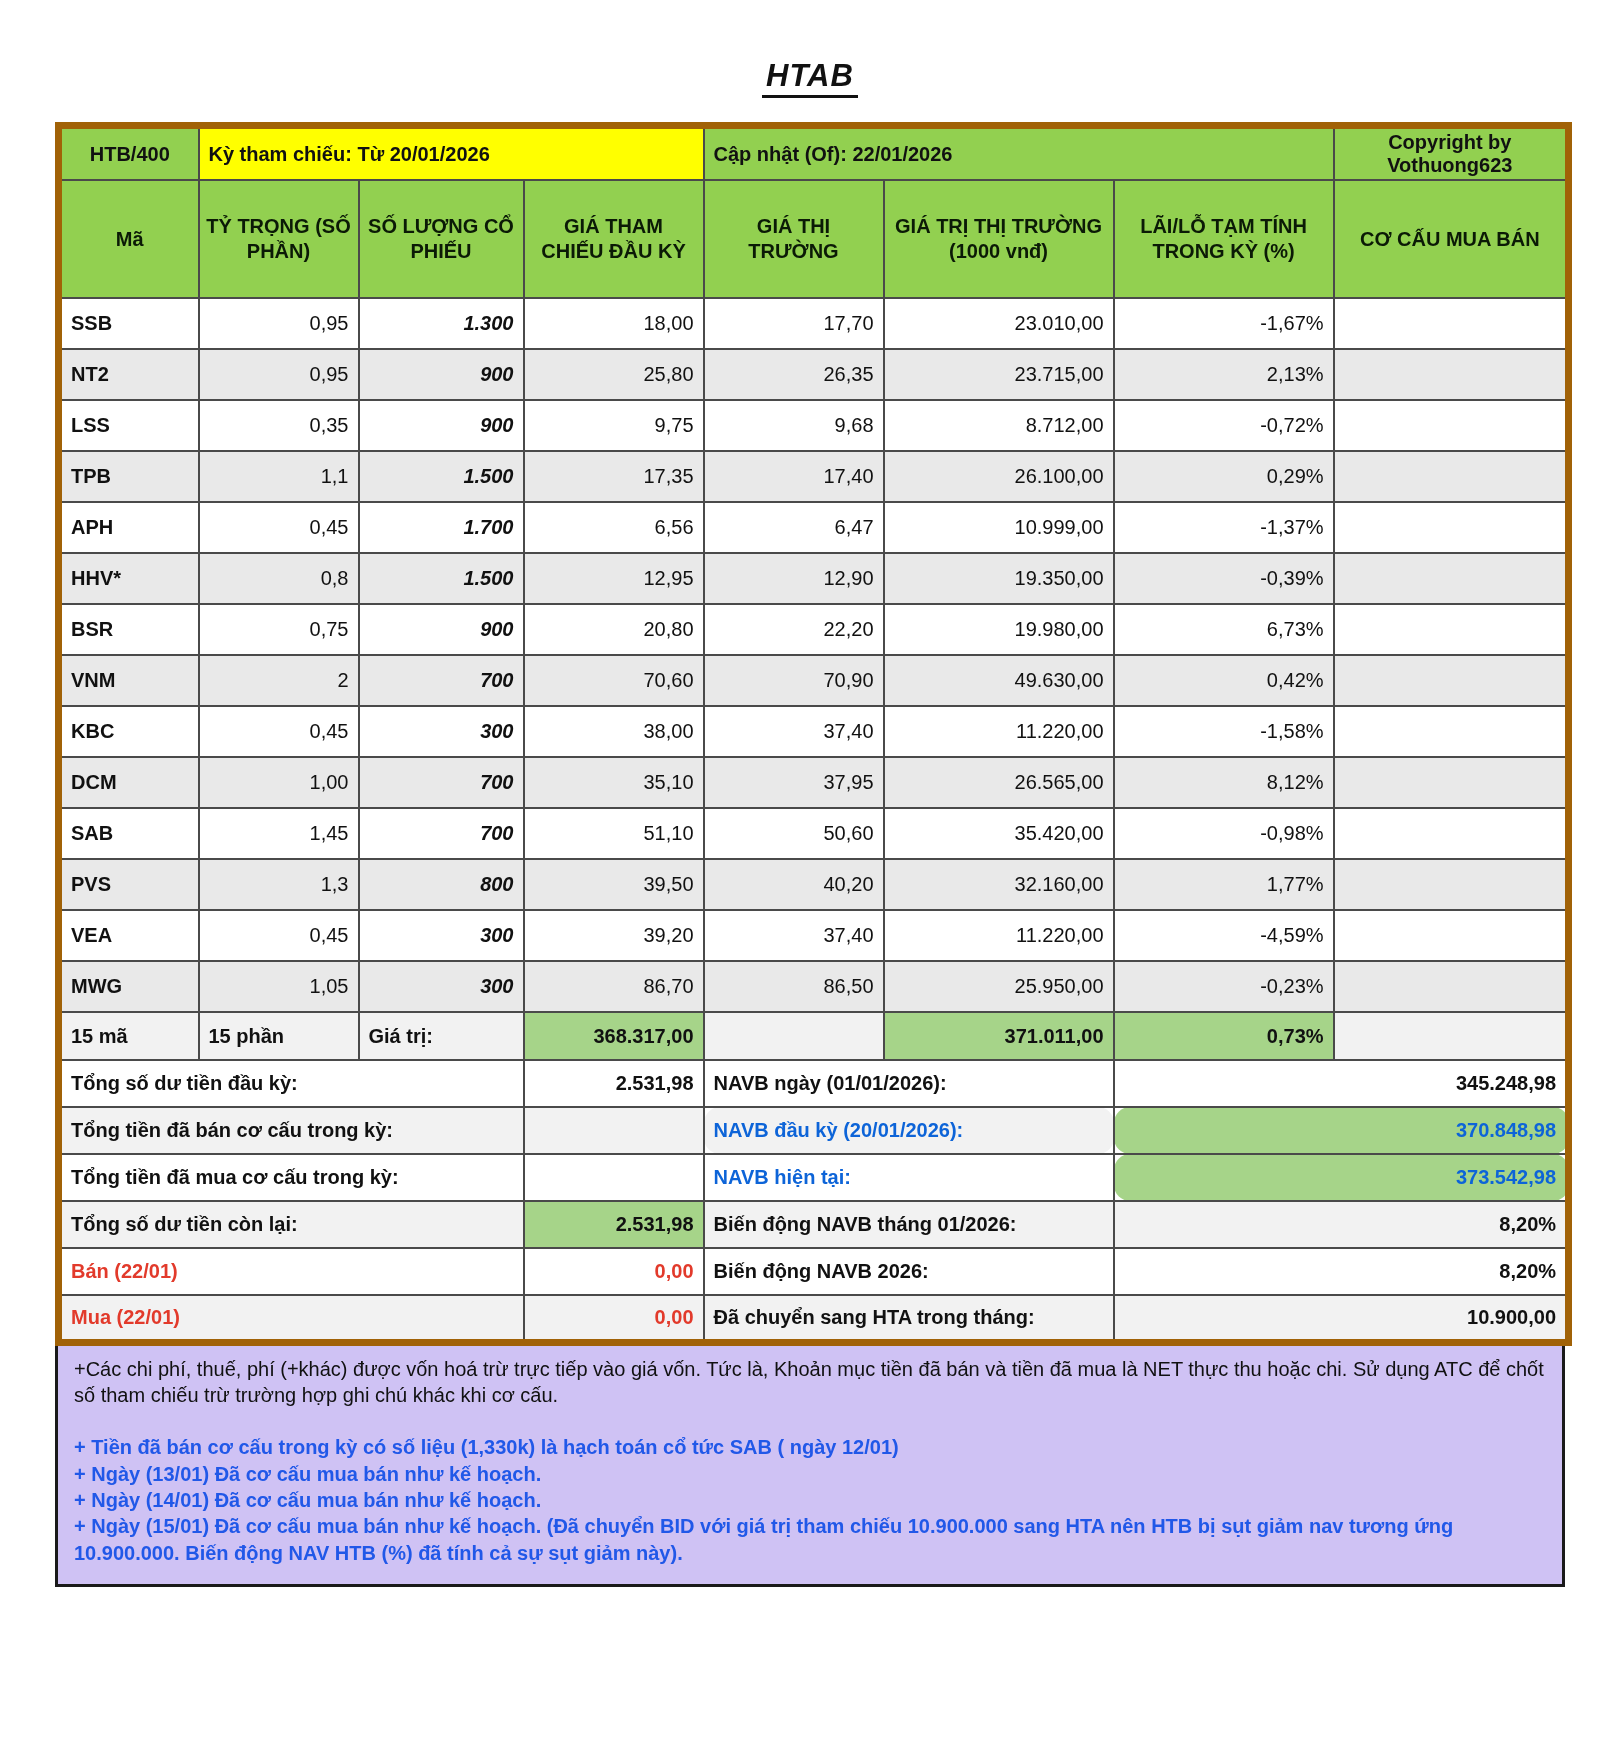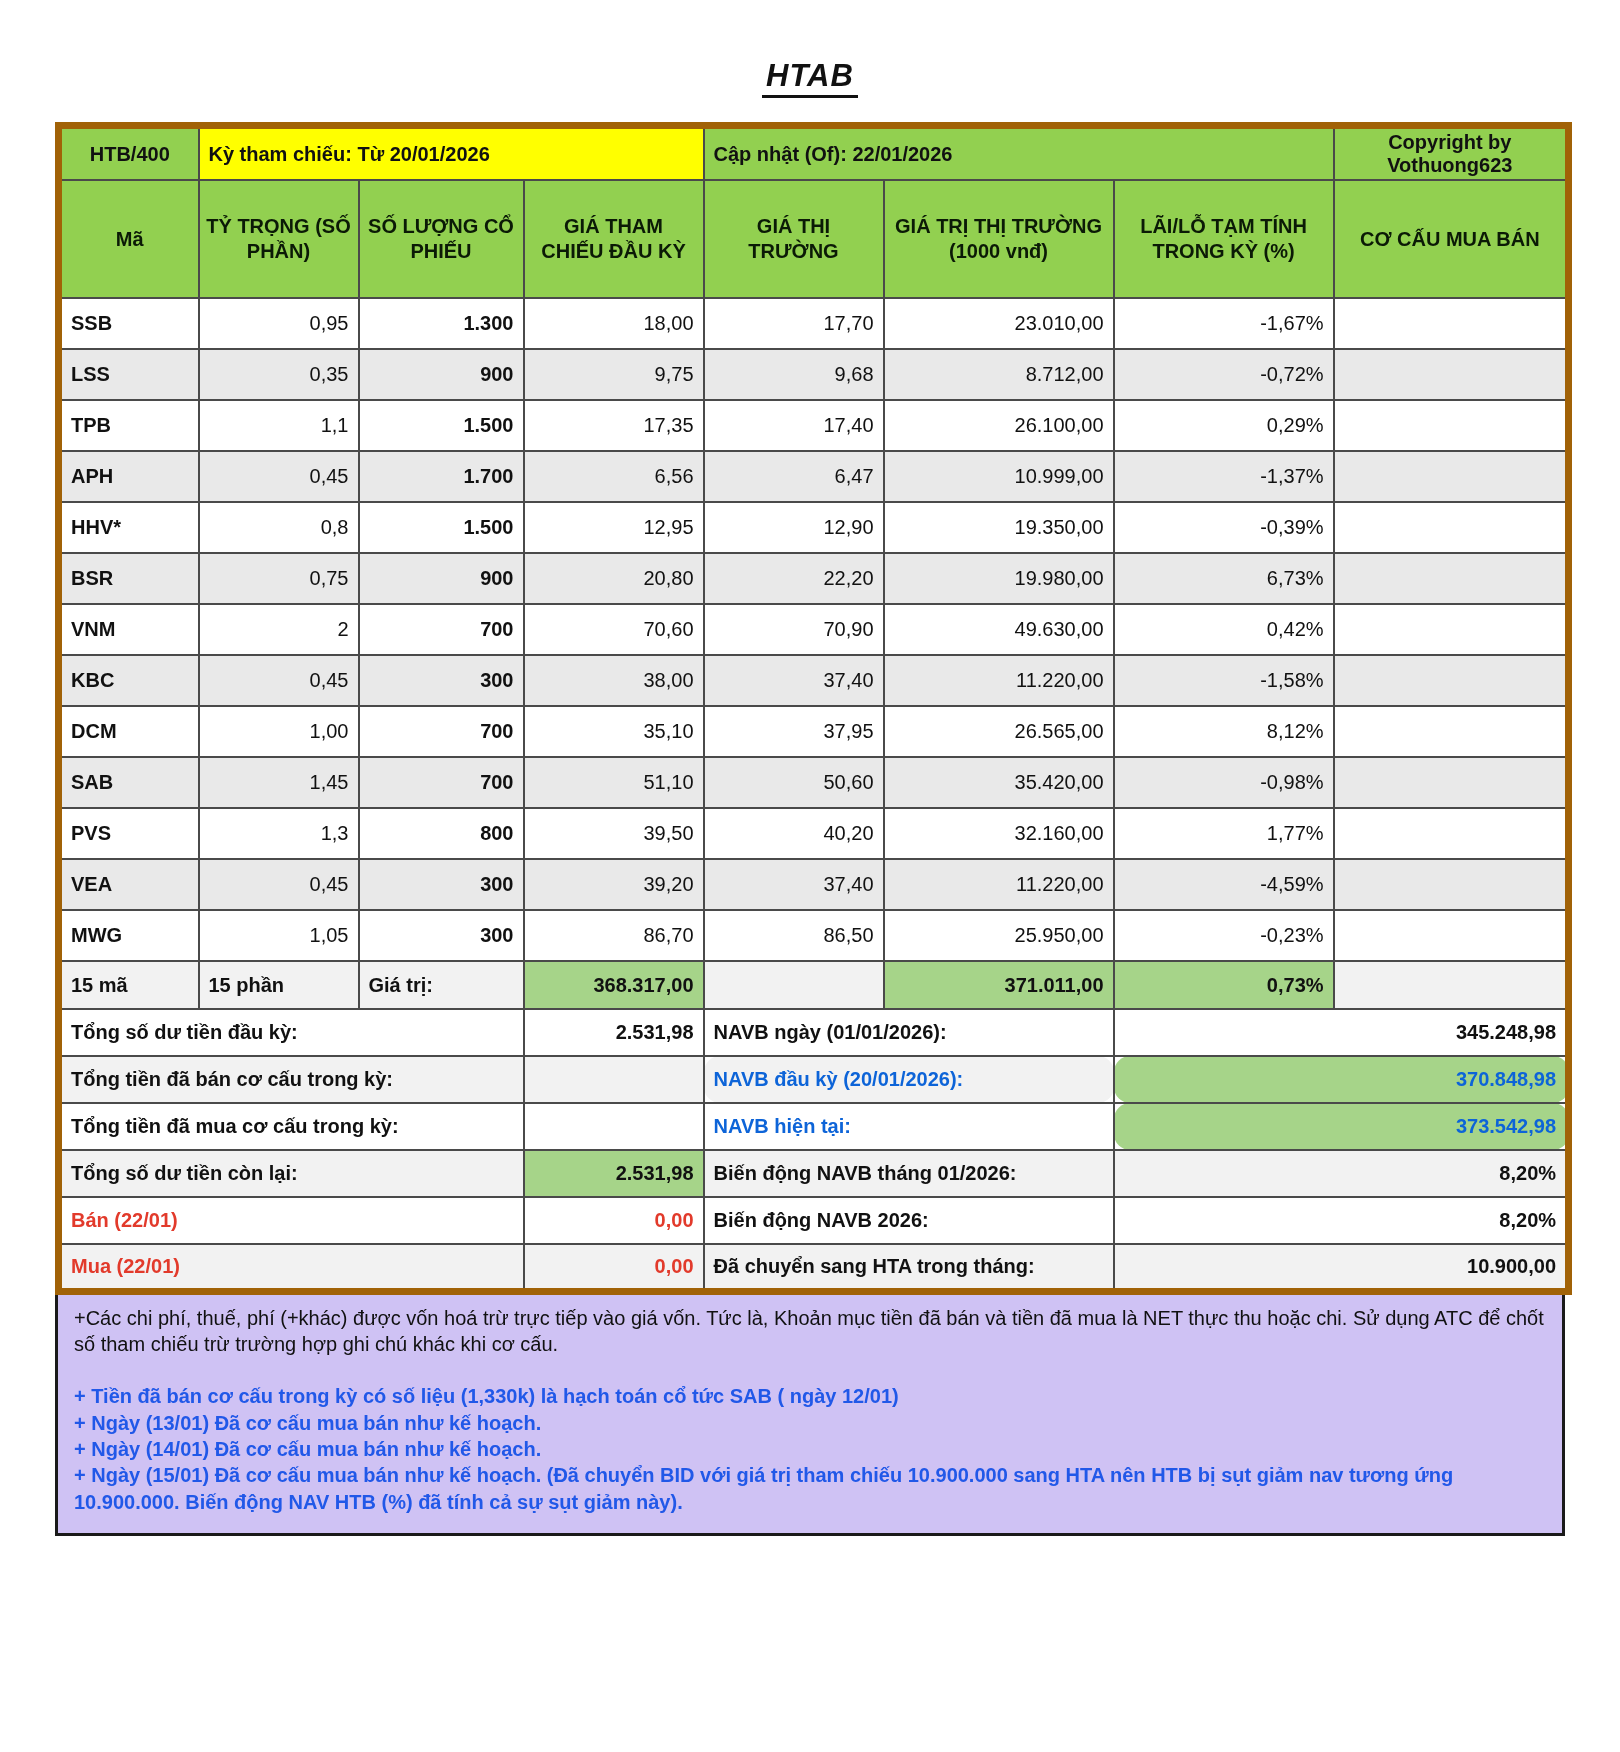--- a/index.html
+++ b/index.html
@@ -47,21 +47,21 @@
   tr.colhead th {
     height:118px; background:#92d050; color:#0b1a06;
     font-size:20px; font-weight:bold; text-align:center; line-height:1.25; padding:4px 6px;
   }
   
   tbody.data td { height:51px; background:#ffffff; }
   tbody.data tr:nth-child(even) td { background:#e9e9e9; }
   tbody.data tr:nth-child(15) td { background:#e9e9e9; }
   td.t-code { font-weight:bold; text-align:left; }
   td.t-num  { text-align:right; }
-  td.t-qty  { text-align:right; font-weight:bold; }
+  td.t-qty  { text-align:right; font-weight:bold;font-style:italic; }
 
   
   tr.totals td { height:48px; background:#f2f2f2; font-weight:bold; }
   tr.totals td.green { background:#a6d489; text-align:right; }
   tr.totals td.lbl { text-align:left; }
 
   
   tbody.summary td { height:47px; background:#ffffff; font-weight:bold; }
   tbody.summary tr:nth-child(even) td { background:#f2f2f2; }
   td.s-label { text-align:left; }
@@ -126,20 +126,30 @@
         <td class="t-code">SSB</td>
         <td class="t-num">0,95</td>
         <td class="t-qty">1.300</td>
         <td class="t-num">18,00</td>
         <td class="t-num">17,70</td>
         <td class="t-num">23.010,00</td>
         <td class="t-num">-1,67%</td>
         <td class="t-num"></td>
       </tr>
       <tr>
+        <td class="t-code">NT2</td>
+        <td class="t-num">0,95</td>
+        <td class="t-qty">900</td>
+        <td class="t-num">25,80</td>
+        <td class="t-num">26,35</td>
+        <td class="t-num">23.715,00</td>
+        <td class="t-num">2,13%</td>
+        <td class="t-num"></td>
+      </tr>
+      <tr>
         <td class="t-code">LSS</td>
         <td class="t-num">0,35</td>
         <td class="t-qty">900</td>
         <td class="t-num">9,75</td>
         <td class="t-num">9,68</td>
         <td class="t-num">8.712,00</td>
         <td class="t-num">-0,72%</td>
         <td class="t-num"></td>
       </tr>
       <tr>

